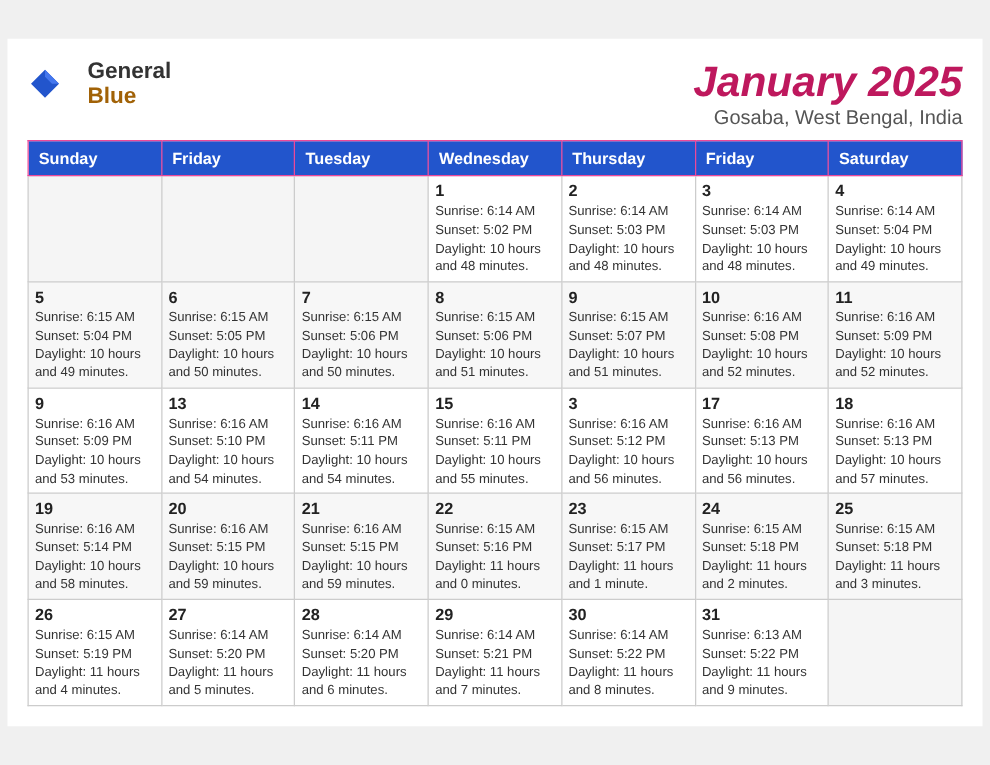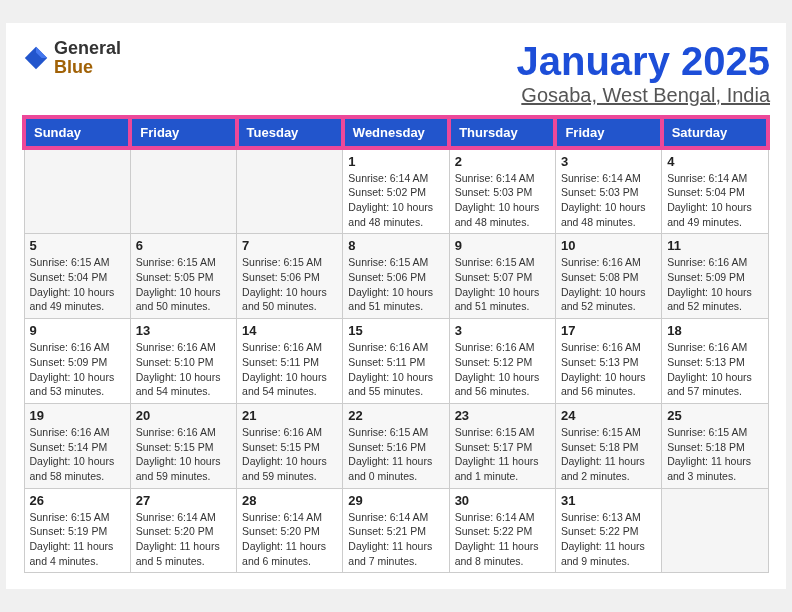--- a/index.html
+++ b/index.html
@@ -19,58 +19,58 @@
     }
     .header-section {
       display: flex;
       justify-content: space-between;
       align-items: flex-start;
       margin-bottom: 8px;
     }
     .logo {
       display: flex;
       align-items: center;
-      gap: 4px;
+      gap: 20px;
     }
     .logo-text {
       font-size: 18px;
       font-weight: bold;
       line-height: 1.1;
     }
     .logo-general { color: #333; }
     .logo-blue { color: #a16207; }
     .logo-icon {
       width: 28px;
       height: 28px;
     }
     .title-section {
       text-align: right;
     }
     .month-title {
-      font-size: 40px;
+      font-size: 34px;
       font-weight: bold;
-      color: #1d4ed8;
+      color: #be185d;
+      font-style: italic;
     }
     .location-title {
-      font-size: 20px;
+      font-size: 16px;
       color: #555;
-      text-decoration: underline;
     }
     .calendar-grid {
       width: 100%;
       border-collapse: collapse;
       border: 1px solid #ccc;
     }
     .calendar-grid th {
       background: #2255cc;
       color: white;
       text-align: left;
       padding: 6px 8px;
       font-size: 13px;
-      border: 4px solid #ec4899;
+      border: 1px solid #ec4899;
     }
     .calendar-grid td {
       border: 1px solid #ccc;
       vertical-align: top;
       padding: 4px 5px;
       width: calc(100% / 7);
       height: 82px;
       font-size: 11px;
       color: #333;
       background: white;

